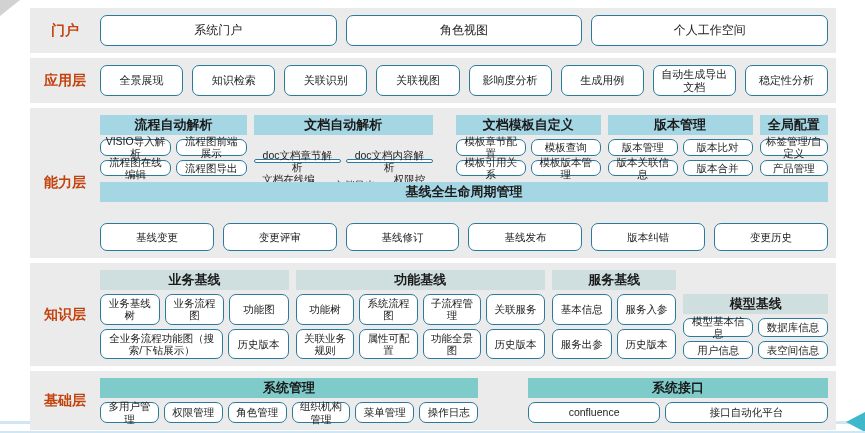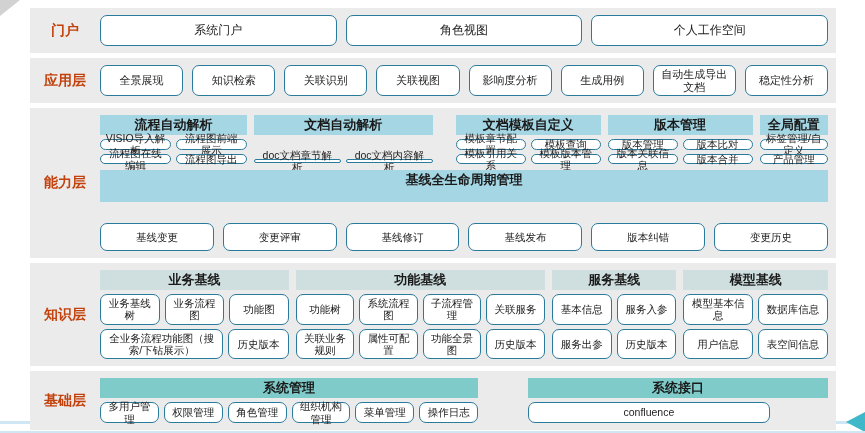--- a/index.html
+++ b/index.html
@@ -57,31 +57,31 @@
   .layer-capability .group:nth-child(3){flex:148 1 0;margin-left:16px;}
   .layer-capability .group:nth-child(4){flex:148 1 0;}
   .layer-capability .group:nth-child(5){flex:70 1 0;}
   .layer-capability .group:nth-child(2) .g-row:nth-child(3) .btn:nth-child(1){flex:1.35;}
   .layer-capability .group:nth-child(2) .g-row:nth-child(3) .btn:nth-child(3){flex:0.85;}
 
   
   .layer-knowledge .group:nth-child(1){flex:188 1 0;}
   .layer-knowledge .group:nth-child(2){flex:248 1 0;}
   .layer-knowledge .group:nth-child(3){flex:124 1 0;}
-  .layer-knowledge .group:nth-child(4){flex:144 1 0;}
+  .layer-knowledge .group:nth-child(4){flex:144 1 0;margin-top:24px;}
   .layer-knowledge .group:nth-child(1) .g-row:nth-child(3) .btn:nth-child(1){flex:2.2;}
 
   
   .layer-foundation .groups{gap:50px;}
   .layer-foundation .group:nth-child(1){flex:377 1 0;}
   .layer-foundation .group:nth-child(2){flex:299 1 0;}
   .layer-foundation .group:nth-child(2) .g-row .btn:nth-child(1){flex:0.8;}
   .layer-foundation .group:nth-child(2) .g-row .btn:nth-child(3){flex:1.35;}
 
-  .baseline-header{height:32px;line-height:20px;text-align:center;font-weight:bold;font-size:13px;
+  .baseline-header{height:20px;line-height:20px;text-align:center;font-weight:bold;font-size:13px;
     background:var(--hdr-cap);margin-top:6px;}
   .baseline-row{display:flex;gap:9px;height:28px;margin-top:21px;}
 
   .misspelled{border-bottom:1px solid #444;text-decoration:underline wavy #e03a3a;
     text-underline-offset:3px;text-decoration-thickness:1px;padding-bottom:1px;}
 </style>
 </head>
 <body>
 
 <div class="corner-decor"></div>
@@ -253,18 +253,19 @@
               <div class="btn">角色管理</div>
               <div class="btn">组织机构管理</div>
               <div class="btn">菜单管理</div>
               <div class="btn">操作日志</div>
             </div>
           </div>
           <div class="group">
             <div class="group-header">系统接口</div>
             <div class="g-row">
               <div class="btn">confluence</div>
+              <div class="btn">接口自动化平台</div>
             </div>
           </div>
         </div>
       </div>
     </div>
   </div>
 
 </body></html>

